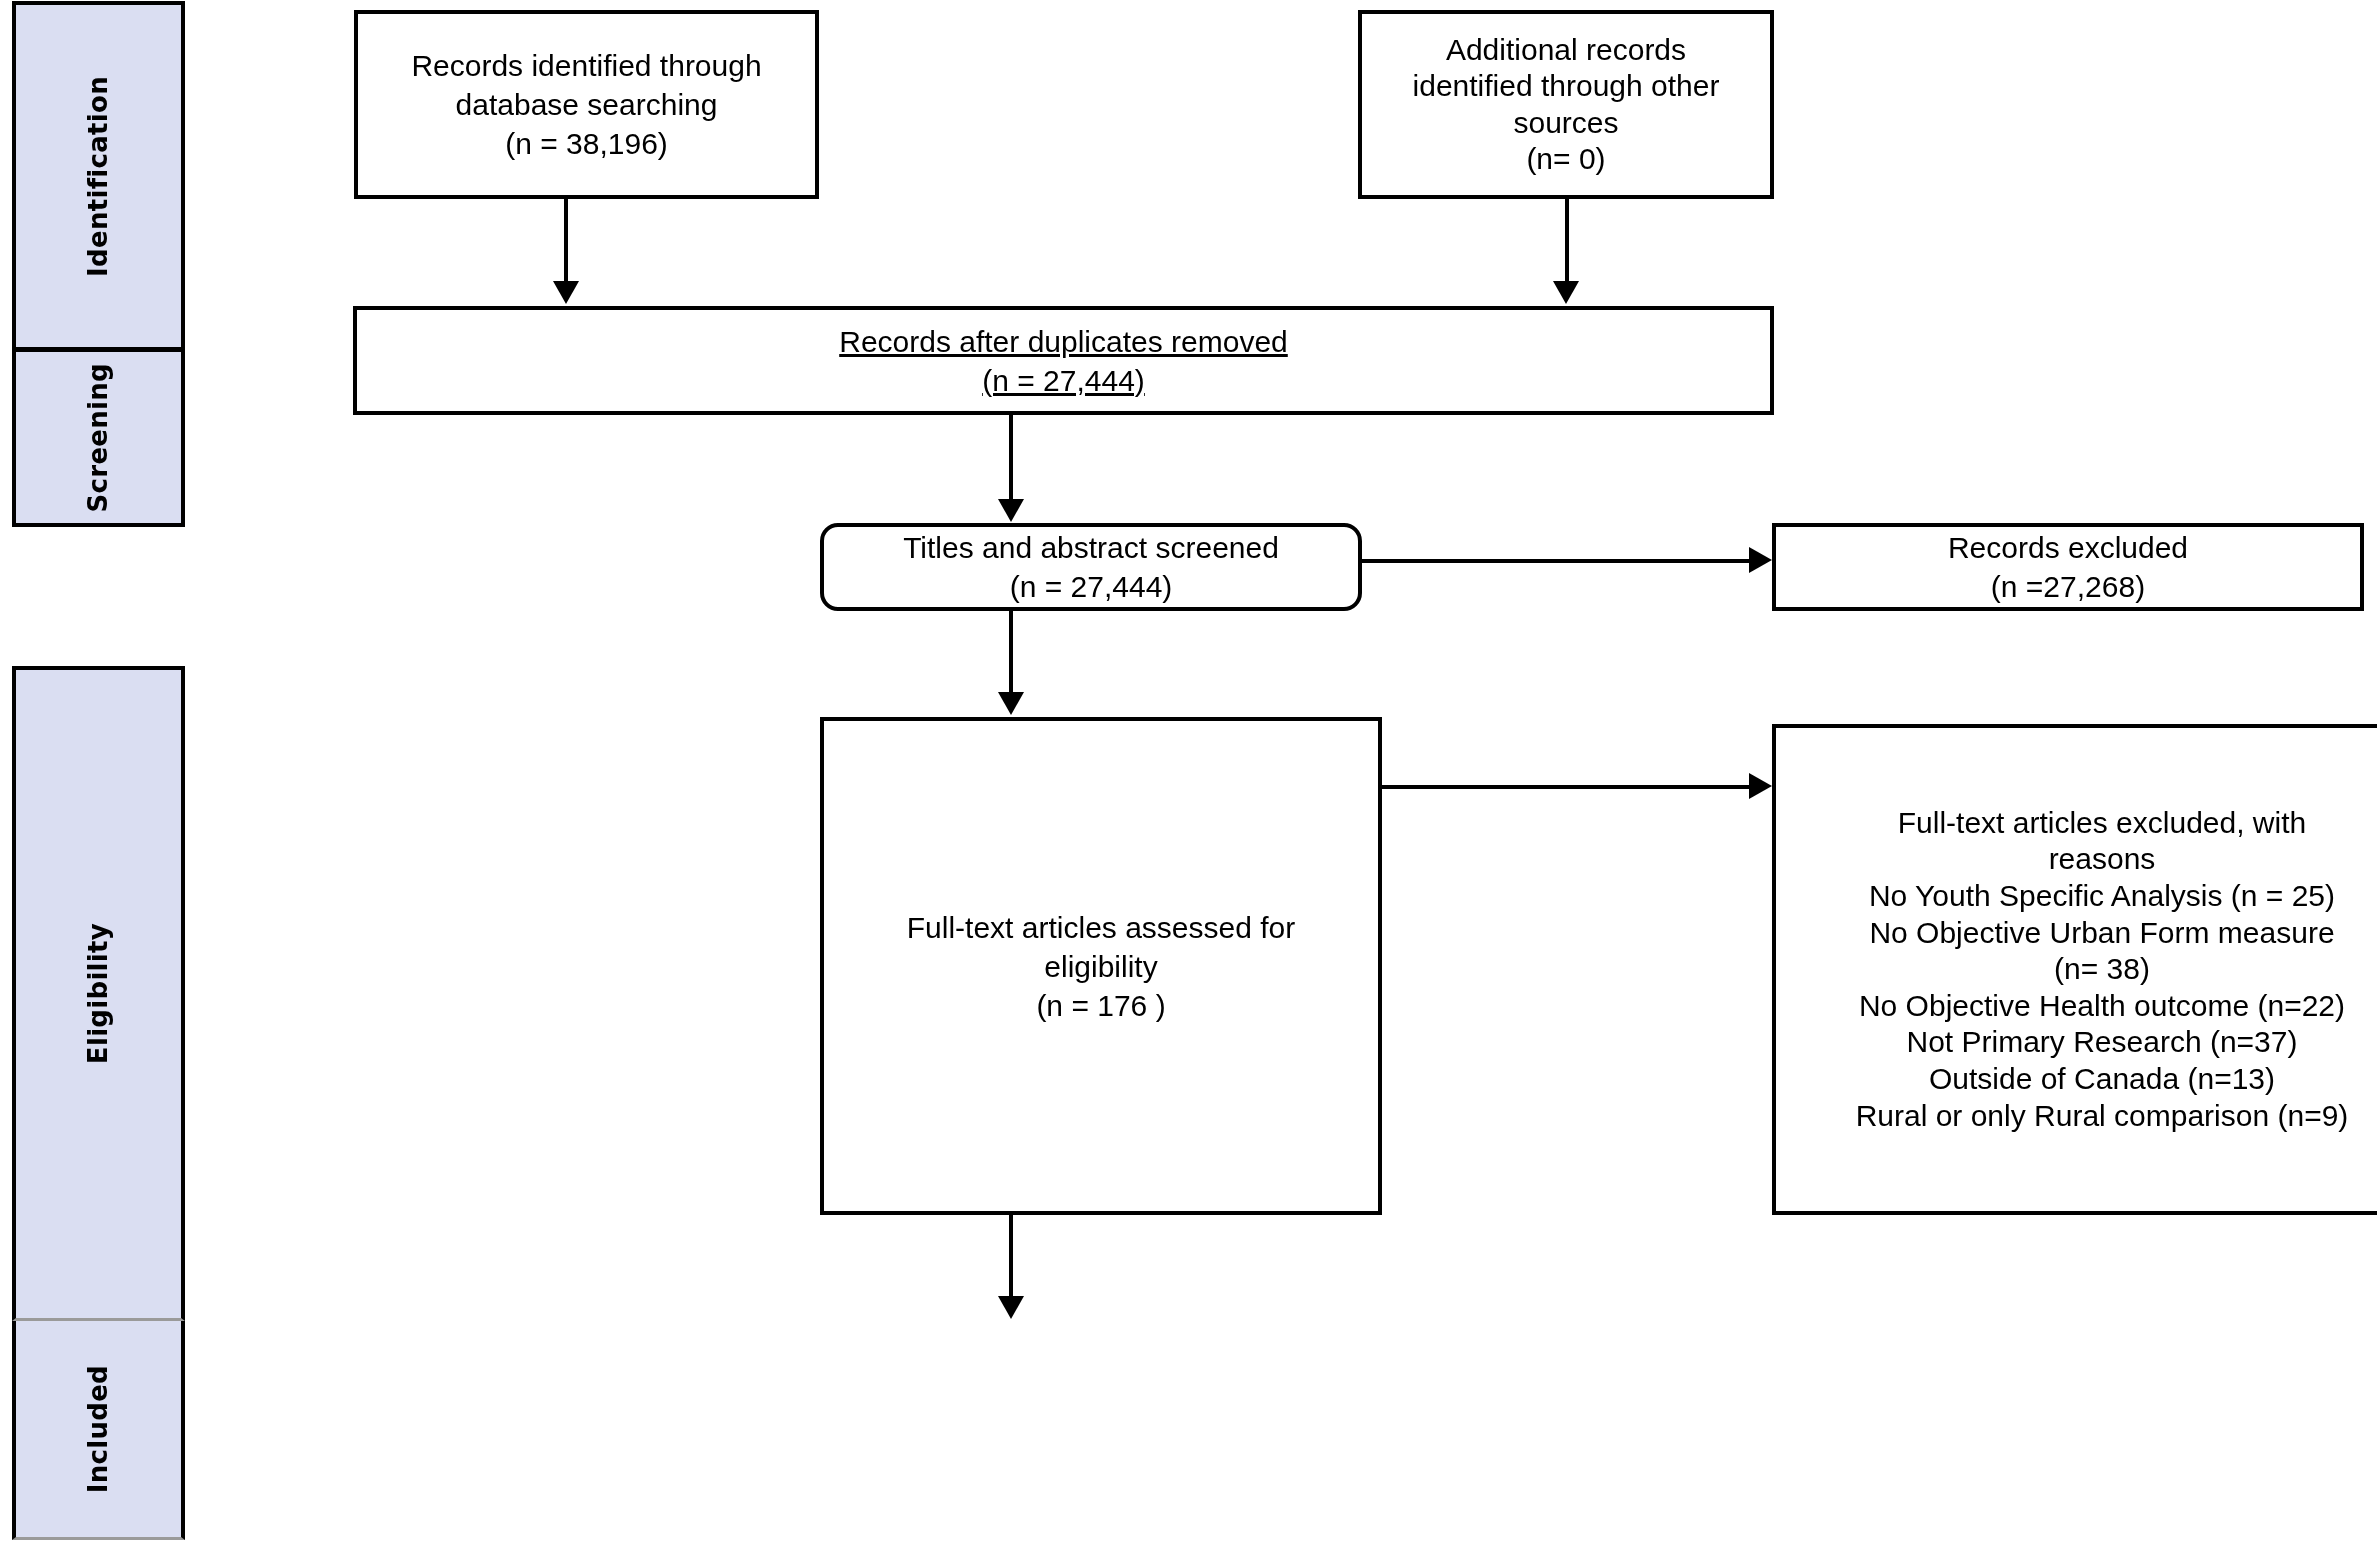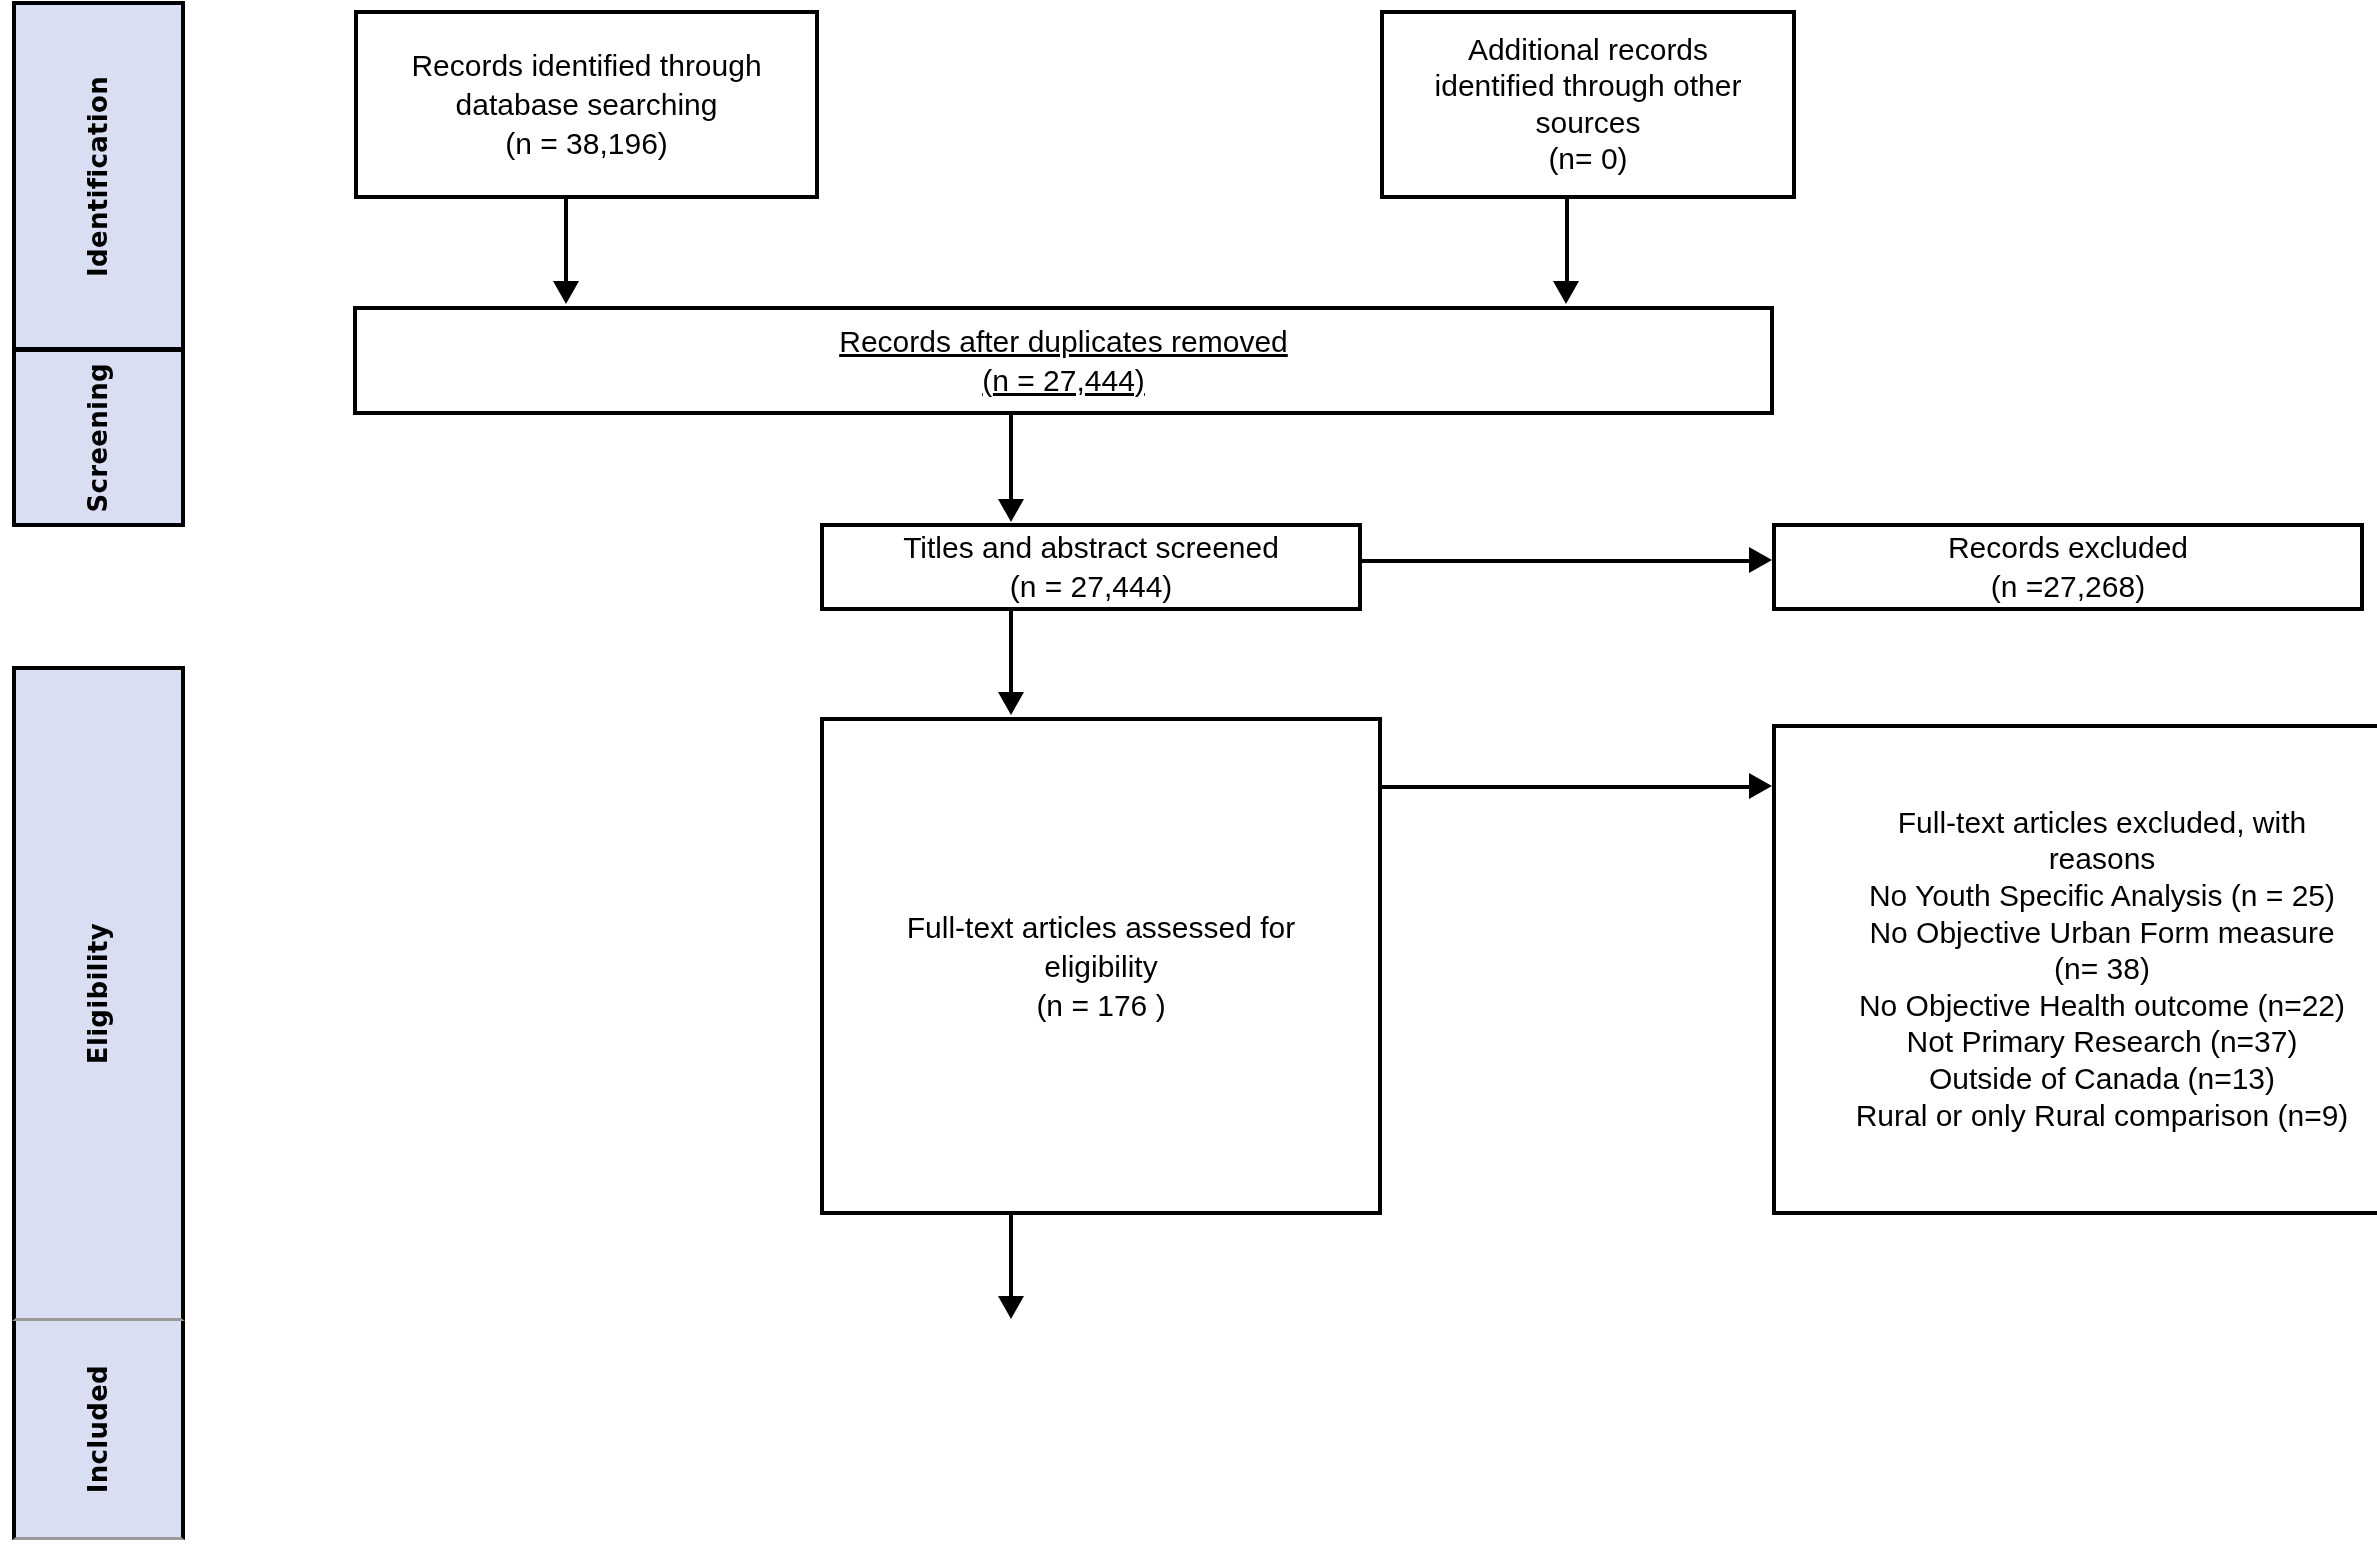--- a/index.html
+++ b/index.html
@@ -111,42 +111,42 @@
   <div class="stage" style="left:11.6px; top:1321px; width:173px; height:219px; border-left:4.8px solid #000; border-right:4.8px solid #000; border-top:0; border-bottom:3.4px solid #9a9a9a;">
     <span class="stage-label">Included</span>
   </div>
 
   <div class="node" style="left:354px; top:10.3px; width:465px; height:189px;">
     <span class="node-text">Records identified through
 database searching
 (n = 38,196)</span>
   </div>
 
-  <div class="node" style="left:1358px; top:10.3px; width:416px; height:189px;margin-left:22px;">
+  <div class="node" style="left:1358px; top:10.3px; width:416px; height:189px;">
     <span class="node-text tight">Additional records
 identified through other
 sources
 (n= 0)</span>
   </div>
 
   <div class="vline" style="left:564px; top:199px; height:83px;"></div>
   <div class="arrow-down" style="left:553px; top:281px;"></div>
 
   <div class="vline" style="left:1565px; top:199px; height:83px;"></div>
   <div class="arrow-down" style="left:1553px; top:281px;"></div>
 
   <div class="node" style="left:353px; top:306px; width:1421px; height:109px;text-decoration:underline;">
     <span class="node-text">Records after duplicates removed
 (n = 27,444)</span>
   </div>
 
   <div class="vline" style="left:1009px; top:415px; height:88px;"></div>
   <div class="arrow-down" style="left:998px; top:499px;"></div>
 
-  <div class="node" style="left:820px; top:523px; width:542px; height:88px;">
+  <div class="node" style="left:820px; top:523px; width:542px; height:88px;border-radius:18px;">
     <span class="node-text">Titles and abstract screened
 (n = 27,444)</span>
   </div>
 
   <div class="node" style="left:1772px; top:523px; width:592px; height:88px;">
     <span class="node-text">Records excluded
 (n =27,268)</span>
   </div>
 
   <div class="hline" style="left:1361px; top:559px; width:395px;"></div>

